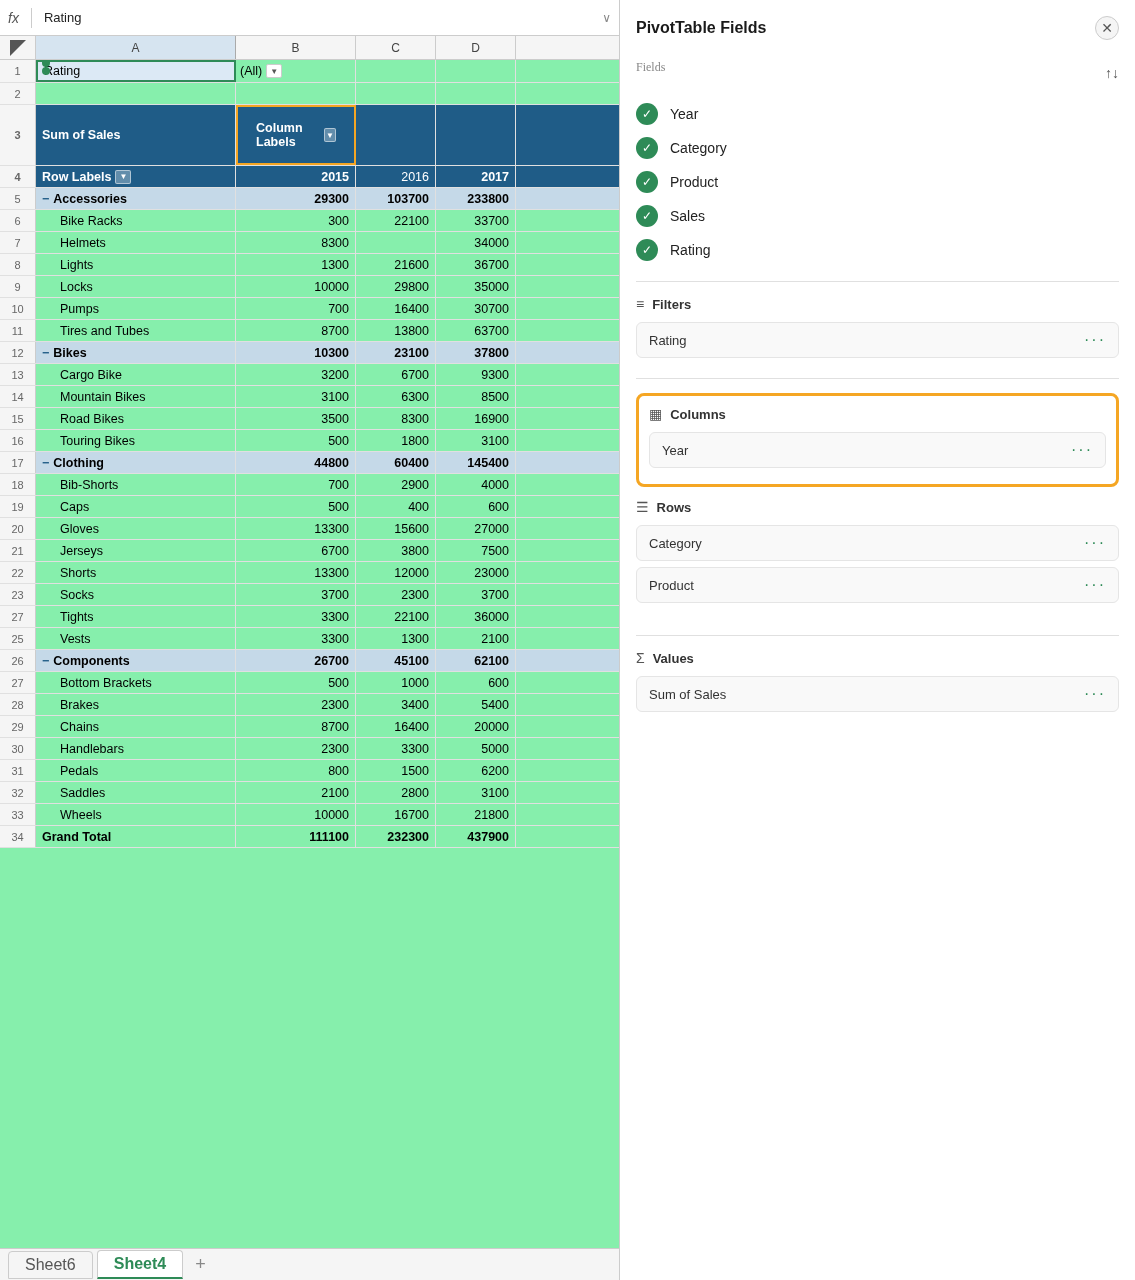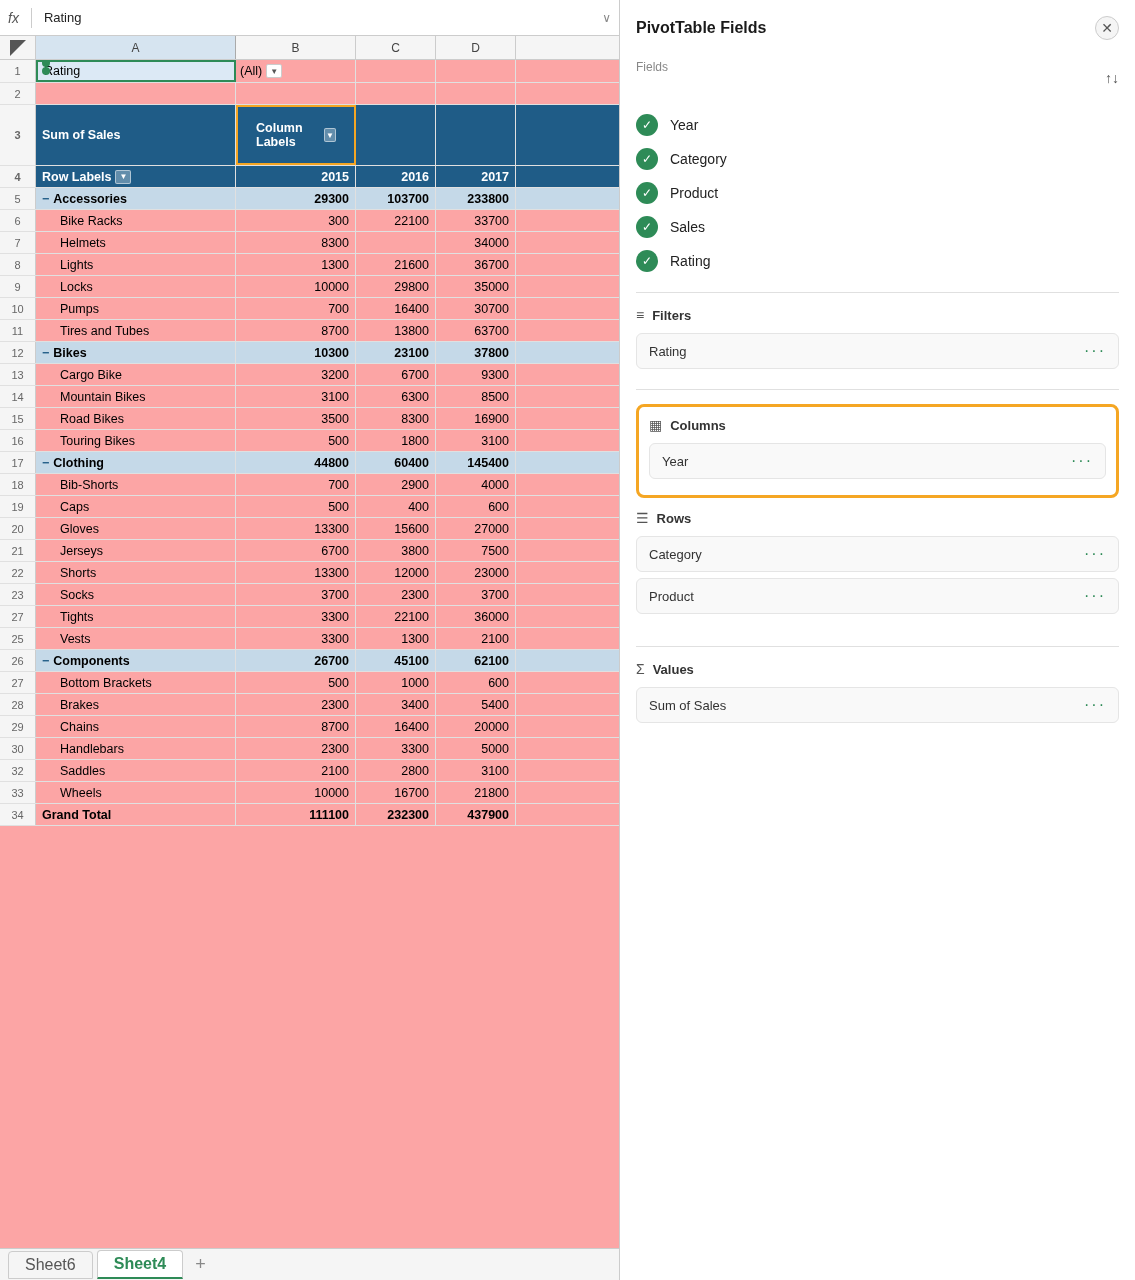--- a/index.html
+++ b/index.html
@@ -10,21 +10,21 @@
       display: flex;
       width: 1135px;
       height: 1280px;
       overflow: hidden;
     }
 
     
     .spreadsheet-area {
       width: 620px;
       height: 100%;
-      background: #fca5a5;
+      background: #86efac;
       display: flex;
       flex-direction: column;
       border-right: 1px solid #ccc;
     }
 
     .formula-bar {
       display: flex;
       align-items: center;
       height: 36px;
       border-bottom: 1px solid #ccc;
@@ -255,22 +255,23 @@
       justify-content: center;
       cursor: pointer;
       font-size: 14px;
       color: #555;
       background: #f5f5f5;
     }
 
     .section-label {
       font-size: 12px;
       color: #888;
-      margin-bottom: 22px;
+      margin-bottom: 10px;
       font-weight: 500;
+      font-family: Liberation Serif, serif;
     }
 
     .sort-icon {
       margin-left: auto;
       color: #555;
       font-size: 14px;
       cursor: pointer;
     }
 
     
@@ -432,21 +433,21 @@
       <div class="cell cell-d" style="background:#1f5c87;"></div>
     </div>
 
     <div class="grid-row row-header-blue">
       <div class="row-num">4</div>
       <div class="cell cell-a" style="background:#1f5c87;color:#fff;font-weight:bold;">
         Row Labels
         <span class="dropdown-arrow" style="margin-left:4px;background:rgba(255,255,255,0.3);border-color:rgba(255,255,255,0.5);color:#fff;">▼</span>
       </div>
       <div class="cell cell-b" style="background:#1f5c87;color:#fff;font-weight:bold;">2015</div>
-      <div class="cell cell-c" style="background:#1f5c87;color:#fff;font-weight:bold;">2016</div>
+      <div class="cell cell-c" style="background:#1f5c87;color:#fff;font-weight:normal;">2016</div>
       <div class="cell cell-d" style="background:#1f5c87;color:#fff;font-weight:bold;">2017</div>
     </div>
 
     <div class="grid-row row-category">
       <div class="row-num">5</div>
       <div class="cell cell-a" style="background:#c5d9e8;font-weight:bold;">
         <span style="color:#1f5c87;font-weight:bold;margin-right:4px;">−</span>Accessories
       </div>
       <div class="cell cell-b" style="background:#c5d9e8;font-weight:bold;">29300</div>
       <div class="cell cell-c" style="background:#c5d9e8;font-weight:bold;">103700</div>
@@ -634,20 +635,27 @@
       <div class="cell cell-d">20000</div>
     </div>
     <div class="grid-row">
       <div class="row-num">30</div>
       <div class="cell cell-a indent-1">Handlebars</div>
       <div class="cell cell-b">2300</div>
       <div class="cell cell-c">3300</div>
       <div class="cell cell-d">5000</div>
     </div>
     <div class="grid-row">
+      <div class="row-num">31</div>
+      <div class="cell cell-a indent-1">Pedals</div>
+      <div class="cell cell-b">800</div>
+      <div class="cell cell-c">1500</div>
+      <div class="cell cell-d">6200</div>
+    </div>
+    <div class="grid-row">
       <div class="row-num">32</div>
       <div class="cell cell-a indent-1">Saddles</div>
       <div class="cell cell-b">2100</div>
       <div class="cell cell-c">2800</div>
       <div class="cell cell-d">3100</div>
     </div>
     <div class="grid-row">
       <div class="row-num">33</div>
       <div class="cell cell-a indent-1">Wheels</div>
       <div class="cell cell-b">10000</div>

